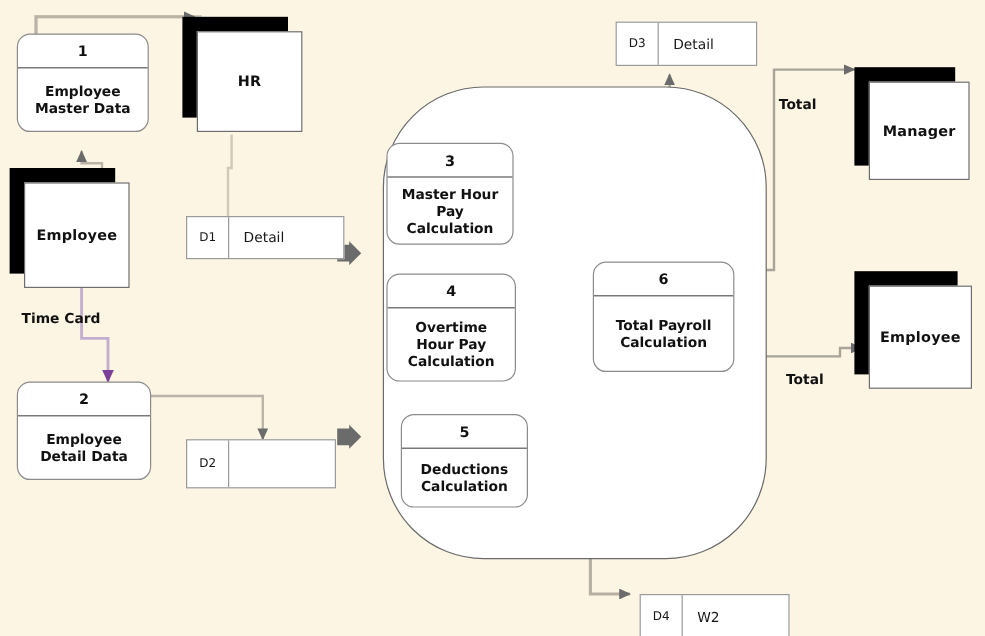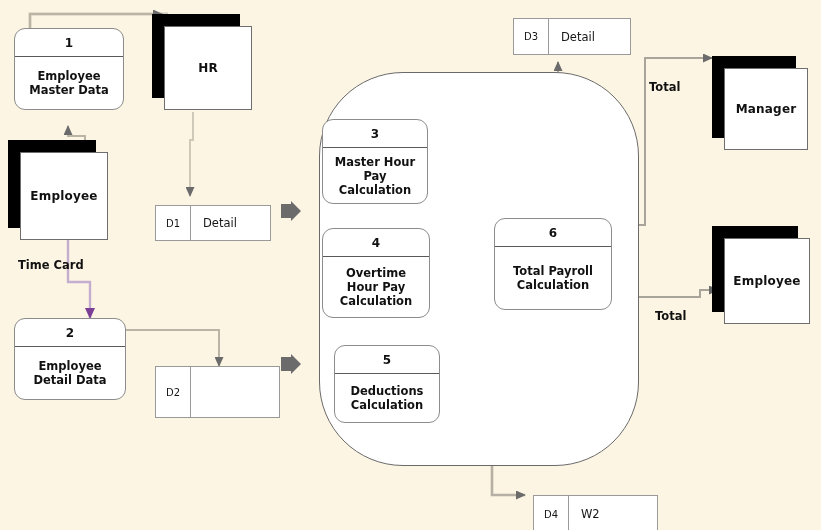--- a/index.html
+++ b/index.html
@@ -267,26 +267,26 @@
     <div class="pname">Deductions
 Calculation</div>
   </div>
 
   <div class="node process" style="left:494px; top:218px; width:118px; height:92px;">
     <div class="pnum">6</div>
     <div class="pname">Total Payroll
 Calculation</div>
   </div>
 
-  <div class="node store" style="left:155px; top:205px; width:116px; height:36px;">
+  <div class="node store" style="left:155px; top:180px; width:132px; height:36px;">
     <div class="sid">D1</div>
     <div class="sname">Detail</div>
   </div>
 
-  <div class="node store" style="left:155px; top:366px; width:125px; height:52px;text-align:right;">
+  <div class="node store" style="left:155px; top:366px; width:125px; height:41px;text-align:right;">
     <div class="sid">D2</div>
   </div>
 
   <div class="node store" style="left:513px; top:18px; width:118px; height:37px;">
     <div class="sid">D3</div>
     <div class="sname">Detail</div>
   </div>
 
   <div class="node store" style="left:533px; top:495px; width:125px; height:38px;">
     <div class="sid">D4</div>

